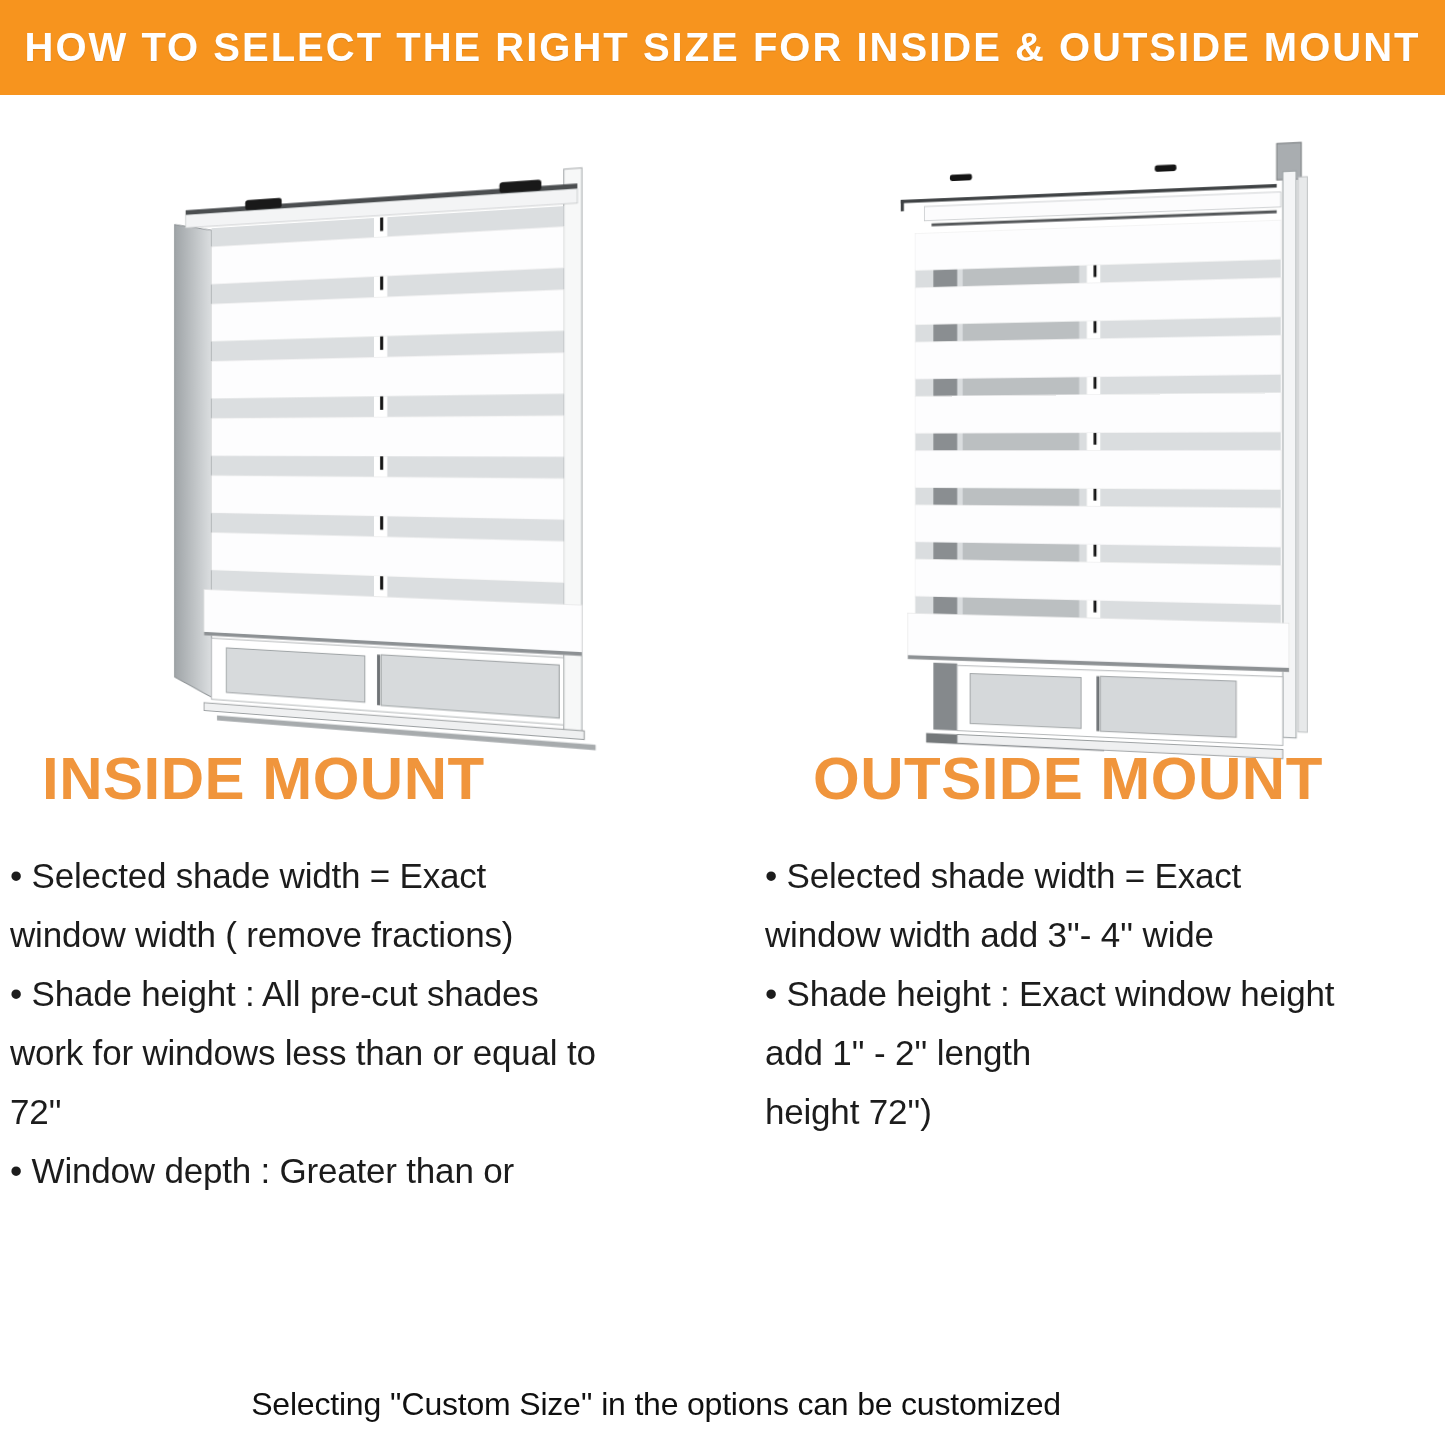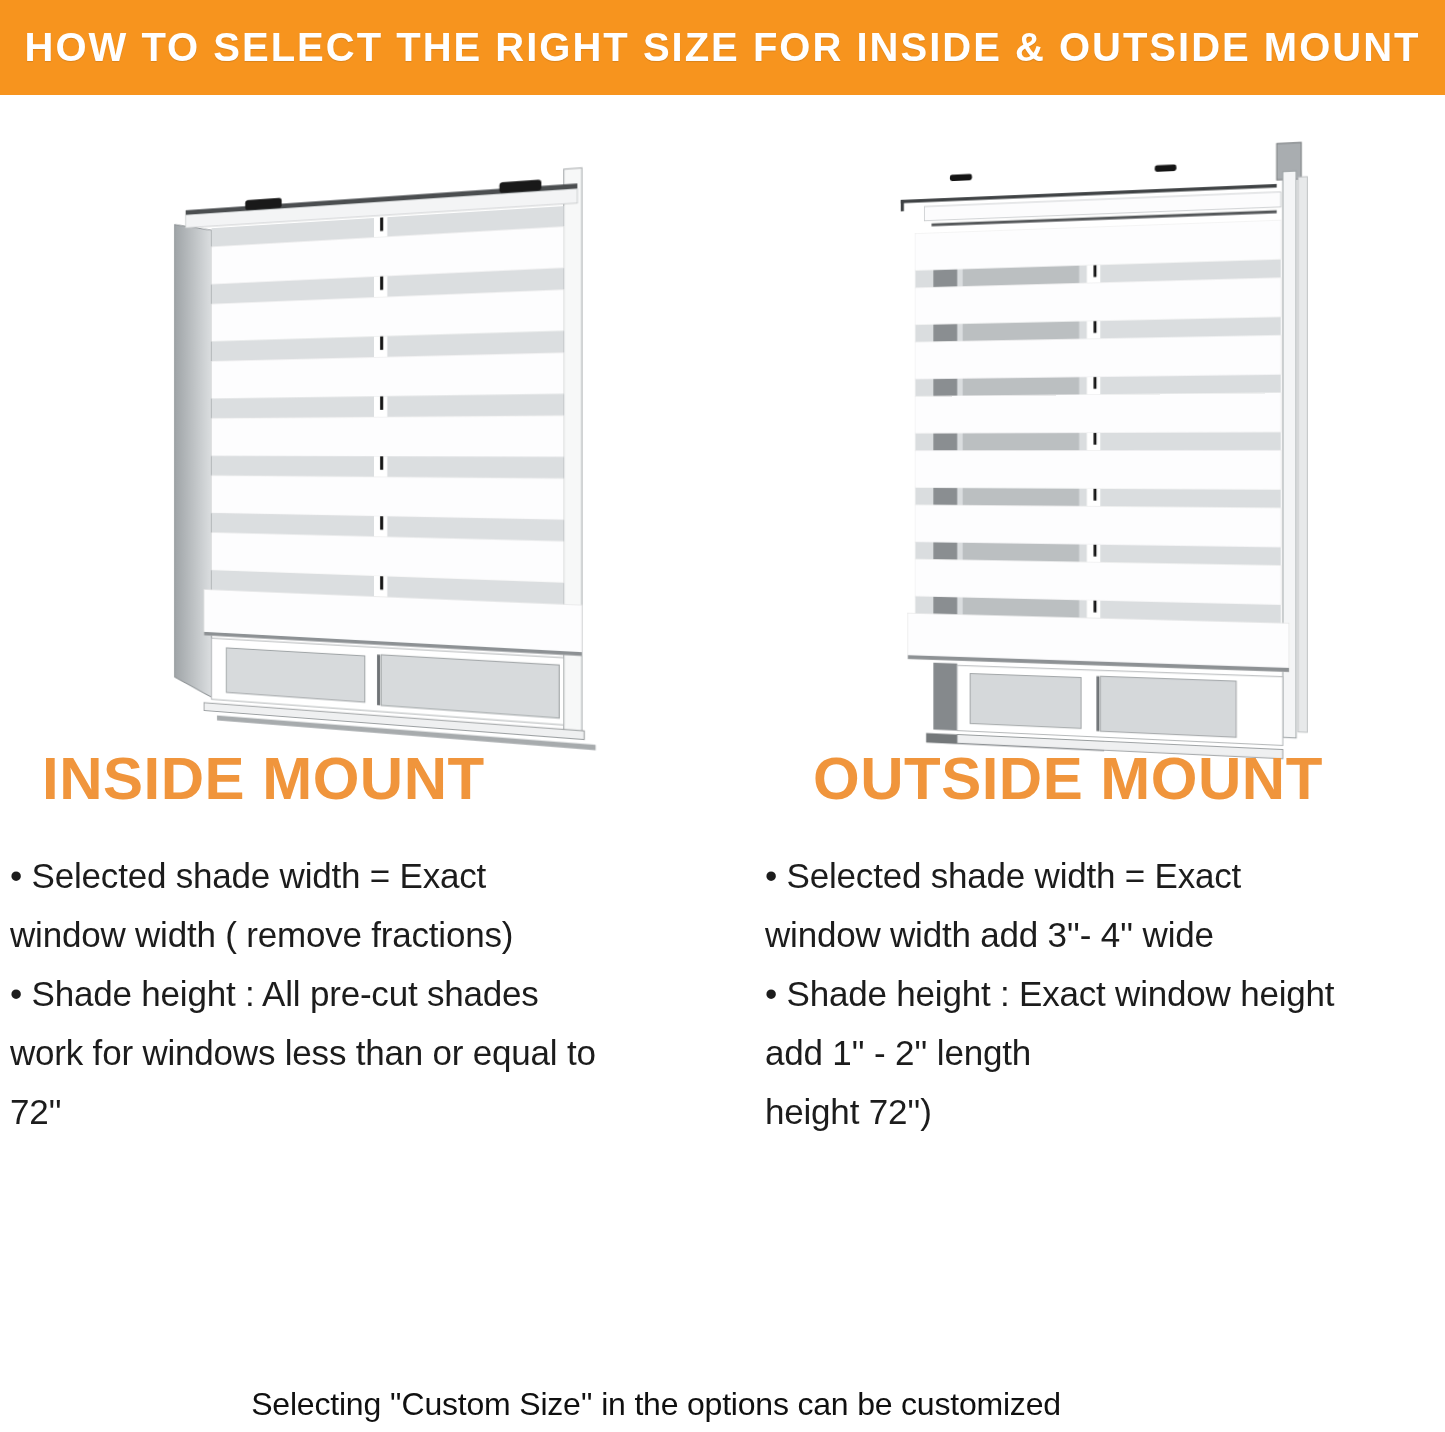--- a/index.html
+++ b/index.html
@@ -240,20 +240,21 @@
 
 <div class="mount-heading heading-inside">INSIDE MOUNT</div>
 <div class="mount-heading heading-outside">OUTSIDE MOUNT</div>
 
 <div class="bullet-col col-inside">
     <div class="text-line">• Selected shade width = Exact</div>
     <div class="text-line">window width ( remove fractions)</div>
     <div class="text-line">• Shade height : All pre-cut shades</div>
     <div class="text-line">work for windows less than or equal to</div>
     <div class="text-line">72''</div>
+    <div class="text-line">• Window depth : Greater than or</div>
   </div>
 <div class="bullet-col col-outside">
     <div class="text-line">• Selected shade width = Exact</div>
     <div class="text-line">window width add 3''- 4'' wide</div>
     <div class="text-line">• Shade height : Exact window height</div>
     <div class="text-line">add 1'' - 2'' length</div>
     <div class="text-line">height 72'')</div>
   </div>
 
 <div class="footer-note">Selecting ''Custom Size'' in the options can be customized</div>

